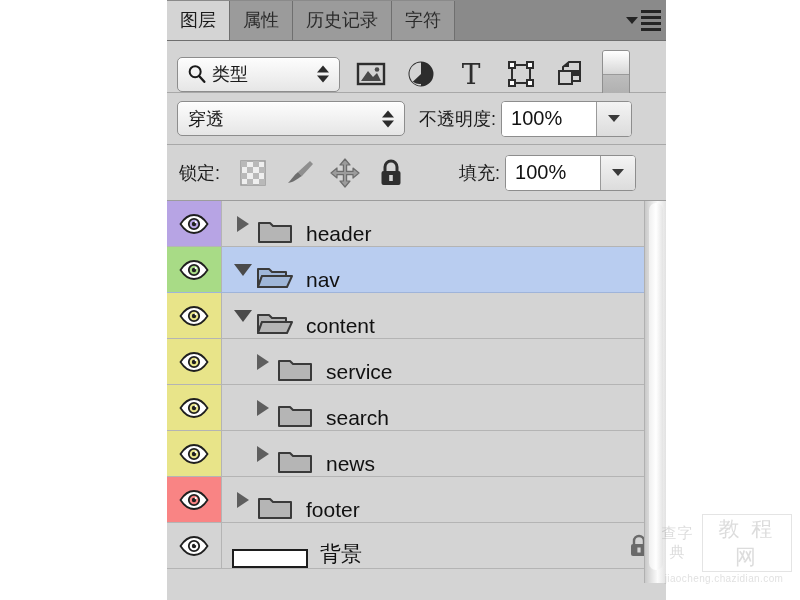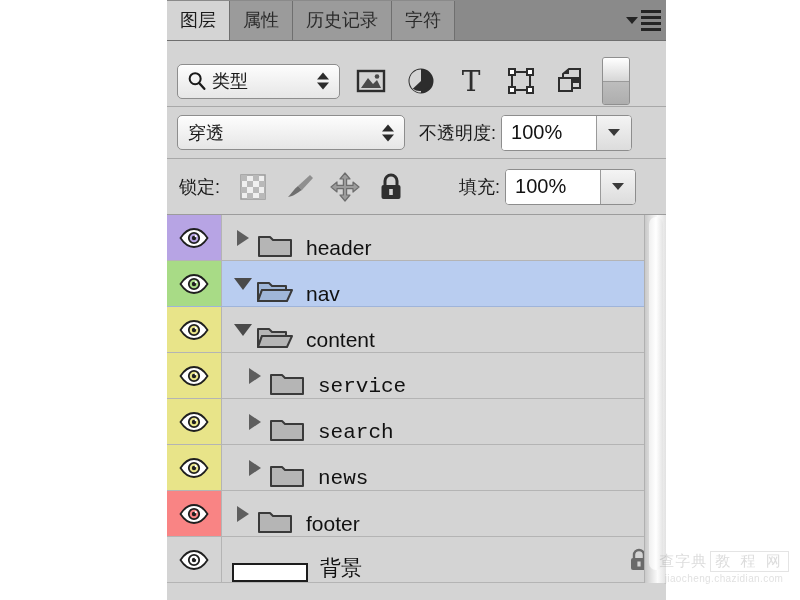--- a/index.html
+++ b/index.html
@@ -43,21 +43,21 @@
   }
   .pm-lines{display:flex;flex-direction:column;gap:3px;}
   .pm-lines i{display:block;width:20px;height:3px;background:#242424;}
 
   
   .row{
     position:relative;box-sizing:border-box;
     background:#d4d4d4;border-bottom:1px solid #a8a8a8;
     display:flex;align-items:center;flex:0 0 auto;
   }
-  .filterrow{height:66px;padding:15px 8px 0 10px;gap:0;}
+  .filterrow{height:52px;padding:15px 8px 0 10px;gap:0;}
   .blendrow{height:52px;padding:0 8px 0 10px;}
   .lockrow{height:56px;padding:0 8px 0 12px;border-bottom:1px solid #9c9c9c;}
 
   
   .select{
     position:relative;box-sizing:border-box;height:35px;
     background:linear-gradient(#fdfdfd,#e6e6e6);
     border:1px solid #8d8d8d;border-radius:5px;
     display:flex;align-items:center;
     box-shadow:0 1px 0 rgba(255,255,255,.8) inset;
@@ -119,21 +119,21 @@
   .tri-right{width:0;height:0;border-top:8px solid transparent;border-bottom:8px solid transparent;border-left:12px solid #5e5e5e;}
   .tri-down{width:0;height:0;border-left:9px solid transparent;border-right:9px solid transparent;border-top:12px solid #4a4a4a;}
   .folder{width:38px;height:30px;display:flex;align-items:center;justify-content:center;flex:0 0 auto;}
   .lname{font-size:21px;color:#111;margin-left:12px;white-space:nowrap;}
   .thumb{
     width:72px;height:15px;background:#ffffff;border:2px solid #1d1d1d;flex:0 0 auto;margin-left:2px;
   }
   .rowlock{position:absolute;right:16px;top:50%;transform:translateY(-50%);width:22px;height:26px;}
 
   .indent1{padding-left:8px;}
-  .indent2{padding-left:20px;font-family:Liberation Mono, monospace;}
+  .indent2{padding-left:28px;}
 
   
   .vscroll{
     position:absolute;right:0;top:0;width:22px;height:100%;
     background:linear-gradient(to right,#c9c9c9,#efefef 45%,#fbfbfb 60%,#e2e2e2);
     border-left:1px solid #b0b0b0;box-sizing:border-box;
   }
   .vthumb{
     position:absolute;left:4px;top:2px;width:14px;height:96%;
     border-radius:7px;background:linear-gradient(to right,#efefef,#ffffff 50%,#e4e4e4);
@@ -143,21 +143,21 @@
     position:absolute;left:167px;top:583px;width:499px;height:17px;background:#d4d4d4;
   }
 
   
   .watermark{
     position:absolute;right:8px;bottom:16px;width:136px;text-align:center;
     opacity:.30;user-select:none;
   }
   .wm-top{display:flex;align-items:center;justify-content:center;gap:3px;}
   .wm-cn{font-size:15px;color:#8d8d8d;letter-spacing:1px;font-family:"DejaVu Sans",sans-serif;}
-  .wm-box{border:1px solid #a9a9a9;padding:0 4px;font-size:15px;color:#8d8d8d;letter-spacing:3px;}
+  .wm-box{border:1px solid #a9a9a9;padding:0 4px;font-size:21px;color:#8d8d8d;letter-spacing:3px;}
   .wm-url{font-size:10px;color:#9a9a9a;letter-spacing:.4px;margin-top:1px;}
 </style>
 </head>
 <body>
 
 <div id="root">
 
   <div class="panel">
 
     <div class="tabbar">

